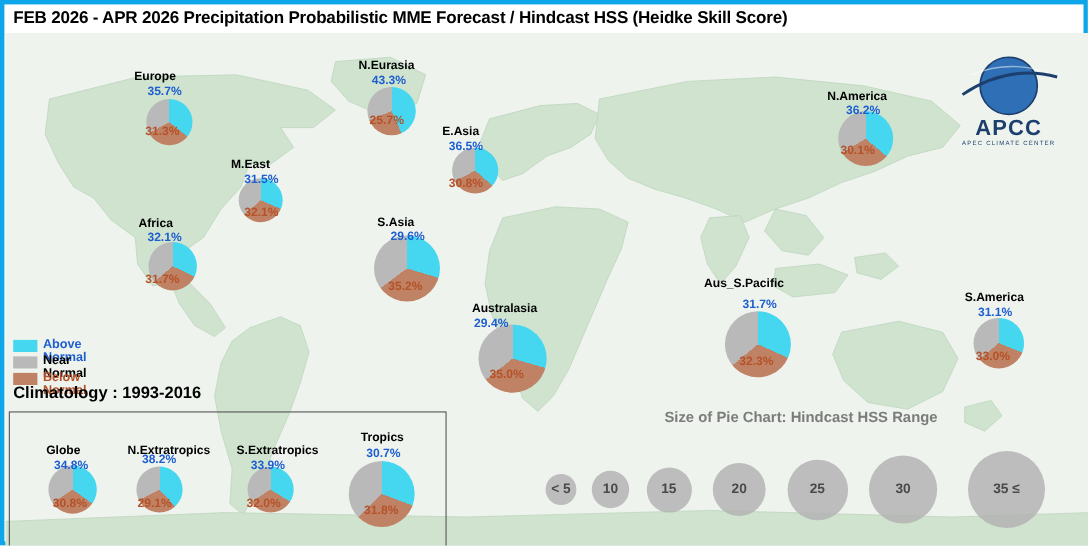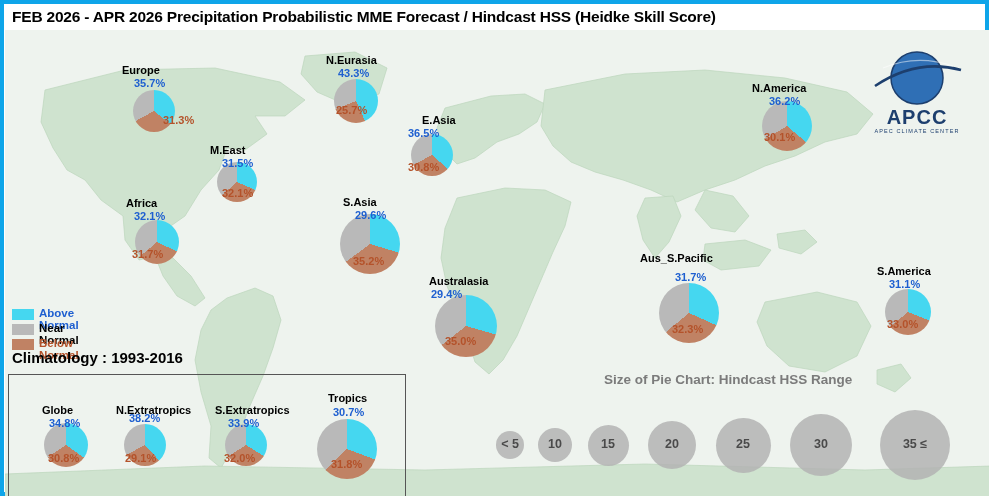--- a/index.html
+++ b/index.html
@@ -143,21 +143,21 @@
       <div class="sclabel" style="left: 791px; top: 433px; width: 52px;">30</div>
       <div class="scircle" style="width: 70px; height: 70px; left: 876px; top: 406px;"></div>
       <div class="sclabel" style="left: 885px; top: 433px; width: 52px;">35 ≤</div>
     </div>
 
   <div id="pies">
       <div class="pg" style="left: 0px; top: 0px;">
         <div class="pie" style="width: 42px; height: 42px; left: 129px; top: 86px; background: conic-gradient(rgb(69, 215, 240) 0deg, rgb(69, 215, 240) 128.65deg, rgb(192, 130, 100) 128.65deg, rgb(192, 130, 100) 241.44deg, rgb(185, 185, 185) 241.44deg, rgb(185, 185, 185) 360deg);"></div>
         <div class="lbl name" style="left: 118px; top: 60px;">Europe</div>
         <div class="lbl above" style="left: 130px; top: 73px;">35.7%</div>
-        <div class="lbl below" style="left: 128px; top: 110px; margin-left: 31px;">31.3%</div>
+        <div class="lbl below" style="left: 128px; top: 110px;">31.3%</div>
       </div>
       <div class="pg" style="left: 0px; top: 0px;">
         <div class="pie" style="width: 44px; height: 44px; left: 330px; top: 75px; background: conic-gradient(rgb(69, 215, 240) 0deg, rgb(69, 215, 240) 155.72deg, rgb(192, 130, 100) 155.72deg, rgb(192, 130, 100) 248.15deg, rgb(185, 185, 185) 248.15deg, rgb(185, 185, 185) 360deg);"></div>
         <div class="lbl name" style="left: 322px; top: 50px;">N.Eurasia</div>
         <div class="lbl above" style="left: 334px; top: 63px;">43.3%</div>
         <div class="lbl below" style="left: 332px; top: 100px;">25.7%</div>
       </div>
       <div class="pg" style="left: 0px; top: 0px;">
         <div class="pie" style="width: 50px; height: 50px; left: 758px; top: 97px; background: conic-gradient(rgb(69, 215, 240) 0deg, rgb(69, 215, 240) 130.32deg, rgb(192, 130, 100) 130.32deg, rgb(192, 130, 100) 238.68deg, rgb(185, 185, 185) 238.68deg, rgb(185, 185, 185) 360deg);"></div>
         <div class="lbl name" style="left: 748px; top: 78px;">N.America</div>
@@ -165,21 +165,21 @@
         <div class="lbl below" style="left: 760px; top: 127px;">30.1%</div>
       </div>
       <div class="pg" style="left: 0px; top: 0px;">
         <div class="pie" style="width: 40px; height: 40px; left: 213px; top: 158px; background: conic-gradient(rgb(69, 215, 240) 0deg, rgb(69, 215, 240) 113.29deg, rgb(192, 130, 100) 113.29deg, rgb(192, 130, 100) 228.73deg, rgb(185, 185, 185) 228.73deg, rgb(185, 185, 185) 360deg);"></div>
         <div class="lbl name" style="left: 206px; top: 140px;">M.East</div>
         <div class="lbl above" style="left: 218px; top: 153px;">31.5%</div>
         <div class="lbl below" style="left: 218px; top: 183px;">32.1%</div>
       </div>
       <div class="pg" style="left: 0px; top: 0px;">
         <div class="pie" style="width: 42px; height: 42px; left: 407px; top: 130px; background: conic-gradient(rgb(69, 215, 240) 0deg, rgb(69, 215, 240) 131.27deg, rgb(192, 130, 100) 131.27deg, rgb(192, 130, 100) 242.04deg, rgb(185, 185, 185) 242.04deg, rgb(185, 185, 185) 360deg);"></div>
-        <div class="lbl name" style="left: 398px; top: 110px; margin-left: 20px;">E.Asia</div>
+        <div class="lbl name" style="left: 398px; top: 110px;">E.Asia</div>
         <div class="lbl above" style="left: 404px; top: 123px;">36.5%</div>
         <div class="lbl below" style="left: 404px; top: 157px;">30.8%</div>
       </div>
       <div class="pg" style="left: 0px; top: 0px;">
         <div class="pie" style="width: 44px; height: 44px; left: 131px; top: 216px; background: conic-gradient(rgb(69, 215, 240) 0deg, rgb(69, 215, 240) 115.56deg, rgb(192, 130, 100) 115.56deg, rgb(192, 130, 100) 229.68deg, rgb(185, 185, 185) 229.68deg, rgb(185, 185, 185) 360deg);"></div>
         <div class="lbl name" style="left: 122px; top: 193px;">Africa</div>
         <div class="lbl above" style="left: 130px; top: 206px;">32.1%</div>
         <div class="lbl below" style="left: 128px; top: 244px;">31.7%</div>
       </div>
       <div class="pg" style="left: 0px; top: 0px;">

